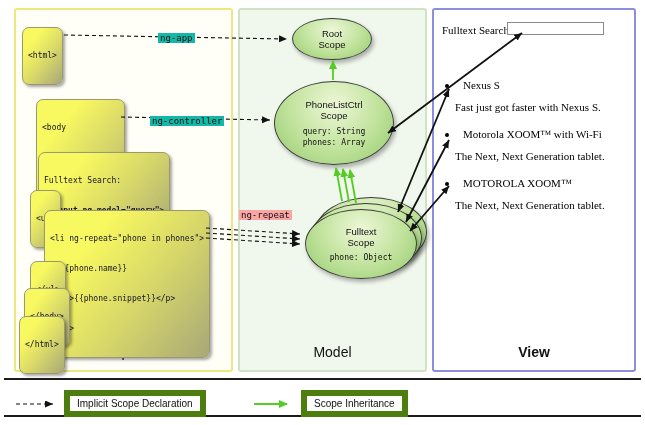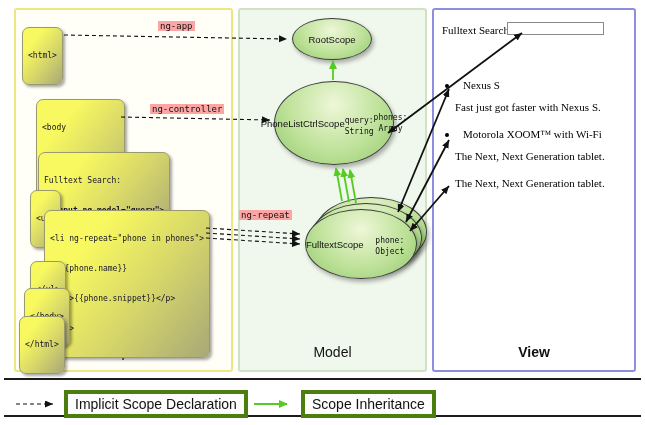--- a/index.html
+++ b/index.html
@@ -14,28 +14,28 @@
 
   
   .code{position:absolute;z-index:3;font:8px/10px "DejaVu Sans Mono",monospace;color:#141428;
         padding:3px 5px;border:1px solid #9a9a70;border-radius:7px;white-space:pre;
         background:linear-gradient(128deg,#f8f860 25%,#d6d66a 60%,#a8a878 100%);
         box-shadow:2px 2px 3px rgba(0,0,0,.35);}
   .bold{font-weight:bold;}
 
   
   .arrow-label{position:absolute;z-index:5;font:9px "DejaVu Sans Mono",monospace;color:#111;padding:0 2px;}
-  .bg-template{background:#fca5a5;}
+  .bg-template{background:#14b8a6;margin-top:12px;}
   .bg-model{background:#fca5a5;}
 
   
   .ellipse{position:absolute;z-index:2;border-radius:50%;border:1px solid #3c3c3c;
            background:radial-gradient(ellipse at 50% 28%,#eef7d8 0%,#bfe29a 55%,#93c96e 100%);
            box-shadow:2px 3px 4px rgba(0,0,0,.3);
-           display:flex;flex-direction:row;align-items:center;justify-content:center;
+           display:flex;flex-direction:column;align-items:center;justify-content:center;
            text-align:center;color:#101010;}
   .scope-name{font:9.5px/11px "Liberation Sans",sans-serif;}
   .scope-prop{font:8px/11px "DejaVu Sans Mono",monospace;}
 
   
   #arrows{position:absolute;left:0;top:0;z-index:4;pointer-events:none;}
   .dash{stroke:#111;stroke-width:1.1;stroke-dasharray:4 3;fill:none;}
   .green{stroke:#55cc22;stroke-width:1.8;fill:none;}
   .bind{stroke:#111;stroke-width:1.8;fill:none;}
 
@@ -46,21 +46,21 @@
   .view-items{position:absolute;left:445px;top:80px;z-index:3;width:182px;}
   .view-item-name{display:flex;align-items:center;gap:14px;font:11px/11px "Liberation Serif",serif;margin-bottom:11px;color:#000;}
   .bullet{width:4px;height:4px;border-radius:50%;background:#000;flex:0 0 auto;}
   .view-item-snippet{font:11px/11px "Liberation Serif",serif;margin-left:10px;margin-bottom:16px;color:#000;}
 
   
   .rule{position:absolute;left:4px;width:637px;height:2px;background:#1c1c1c;}
   .rule-top{top:378px;}
   .rule-bottom{top:415px;}
   .legend-item{position:absolute;top:390px;display:flex;align-items:center;gap:5px;z-index:3;}
-  .legend-box{border:4px solid #4d7c0f;background:#fcfcfc;padding:2px 7px;font-size:14px;color:#111;white-space:nowrap;}
+  .legend-box{border:6px solid #4d7c0f;background:#fcfcfc;padding:2px 7px;font-size:10px;color:#111;white-space:nowrap;}
 </style>
 </head>
 <body>
 
 <div id="stage">
 
   <div class="col col-template">
     <div class="col-label">Template</div>
   </div>
   <div class="col col-model">
@@ -144,20 +144,24 @@
       <div class="view-item-snippet">Fast just got faster with Nexus S.</div>
     </div>
     <div>
       <div class="view-item-name">
         <span class="bullet"></span>
         <span>Motorola XOOM™ with Wi-Fi</span>
       </div>
       <div class="view-item-snippet">The Next, Next Generation tablet.</div>
     </div>
     <div>
+      <div class="view-item-name">
+        <span class="bullet"></span>
+        <span>MOTOROLA XOOM™</span>
+      </div>
       <div class="view-item-snippet">The Next, Next Generation tablet.</div>
     </div>
   </div>
 
   <svg id="arrows" width="645" height="425">
     <defs>
       <marker id="mA" markerUnits="userSpaceOnUse" markerWidth="9" markerHeight="8" refX="8" refY="3.5" orient="auto">
         <path d="M0,0 L8,3.5 L0,7 Z" fill="#111"></path>
       </marker>
       <marker id="mAr" markerUnits="userSpaceOnUse" markerWidth="9" markerHeight="8" refX="8" refY="3.5" orient="auto-start-reverse">

